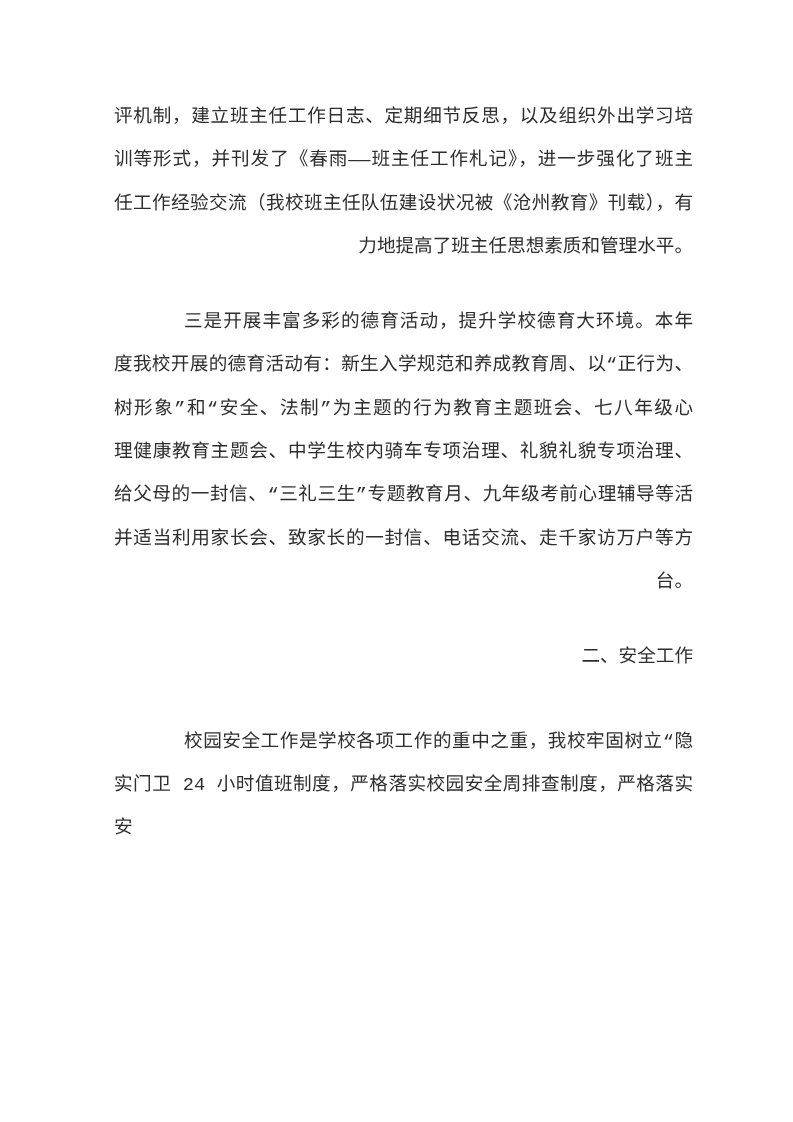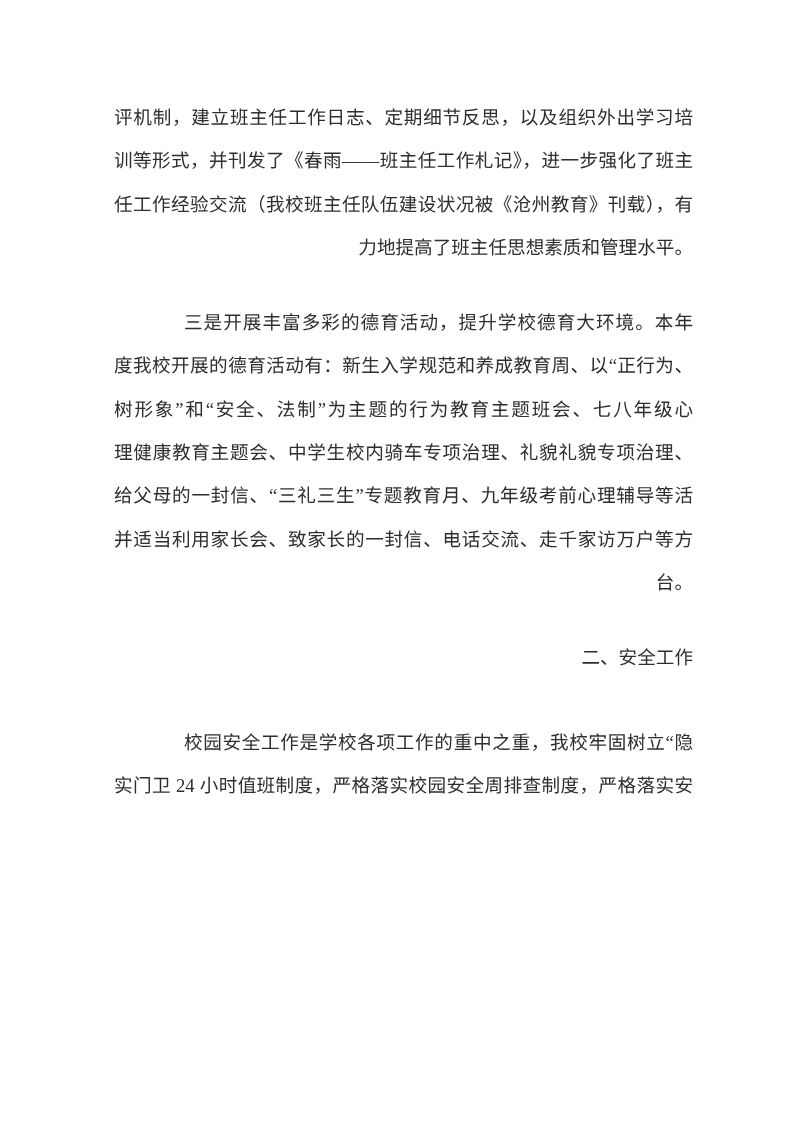--- a/index.html
+++ b/index.html
@@ -30,20 +30,21 @@
   }
   .block.heading {
     margin-bottom: 41px;
   }
   .line {
     height: 43.3px;
     text-align: justify;
     text-align-last: justify;
     white-space: normal;
     overflow: visible;
+    font-family: Liberation Mono, monospace;
   }
   .line.line-end {
     text-align: right;
     text-align-last: auto;
   }
   .indent .line:first-child {
     text-indent: 70px;
   }
 </style>
 </head>

